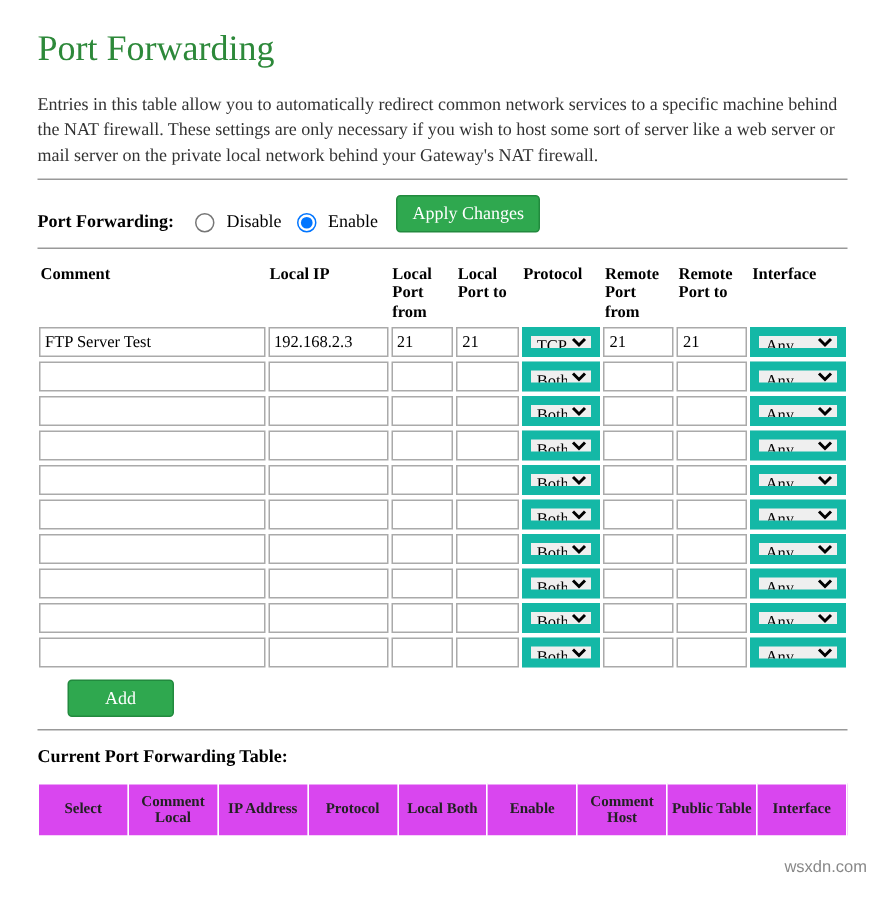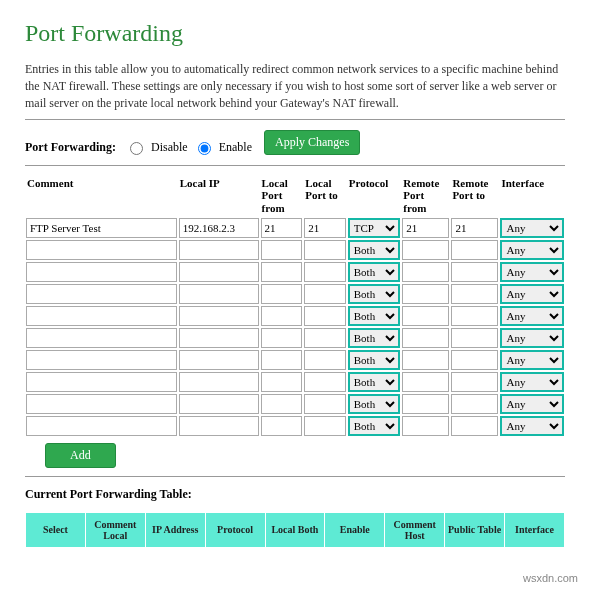--- a/index.html
+++ b/index.html
@@ -9,33 +9,33 @@
 .desc { font-size: 12px; color: #333; line-height: 1.4; margin-bottom: 8px; }
 hr.thin { border: none; border-top: 1px solid #999; margin: 8px 0; }
 .toggle-row { font-size: 12px; display: flex; align-items: flex-end; gap: 6px; margin: 10px 0 10px 0; }
 .toggle-row .lbl { font-weight: bold; margin-right: 4px; }
 .toggle-row input[type=radio] { margin: 0 2px 0 4px; }
 .apply-btn { background: #2fa84f; color: #fff; border: 1px solid #228a3e; border-radius: 3px; padding: 4px 10px; font-size: 12px; cursor: pointer; margin-left: 6px; font-family: inherit; }
 table.pf { width: 100%; border-collapse: collapse; table-layout: fixed; margin-top: 6px; }
 table.pf th { font-size: 11px; font-weight: bold; text-align: left; padding: 3px 2px; vertical-align: top; line-height: 1.1; }
 table.pf td { padding: 1px; }
 table.pf input[type=text] { width: 100%; border: 1px solid #aaa; font-size: 11px; padding: 2px 3px; height: 20px; font-family: inherit; }
-table.pf select { width: 100%; border: 2px solid #14b8a6; font-size: 11px; height: 20px; background: #efefef; font-family: inherit; }
+table.pf select { width: 100%; border: 6px solid #14b8a6; font-size: 11px; height: 20px; background: #efefef; font-family: inherit; }
 .col-comment { width: 140px; }
 .col-localip { width: 75px; }
 .col-pf { width: 40px; }
 .col-pt { width: 40px; }
 .col-proto { width: 50px; }
 .col-rpf { width: 45px; }
 .col-rpt { width: 45px; }
 .col-if { width: 60px; }
 .add-btn { background: #2fa84f; color: #fff; border: 1px solid #228a3e; border-radius: 3px; padding: 4px 24px; font-size: 12px; cursor: pointer; margin: 6px 0 0 20px; display: inline-block; font-family: inherit; }
 .subhead { font-size: 12px; font-weight: bold; margin-top: 10px; }
 table.current { width: 100%; border-collapse: collapse; margin-top: 10px; table-layout: fixed; }
-table.current th { background: #5eead4; color: #222; font-size: 10px; font-weight: bold; padding: 6px 2px; border: 1px solid #fff; text-align: center; vertical-align: middle; line-height: 1.1; }
+table.current th { background: #d946ef; color: #222; font-size: 10px; font-weight: bold; padding: 6px 2px; border: 1px solid #fff; text-align: center; vertical-align: middle; line-height: 1.1; }
 .watermark { position: fixed; bottom: 16px; right: 12px; color: #888; font-size: 11px; font-family: Arial, sans-serif; }
 </style>
 </head>
 <body>
 
 <div class="page">
   <h1>Port Forwarding</h1>
   <p class="desc">Entries in this table allow you to automatically redirect common network services to a specific machine behind the NAT firewall. These settings are only necessary if you wish to host some sort of server like a web server or mail server on the private local network behind your Gateway's NAT firewall.</p>
   <hr class="thin">
 

